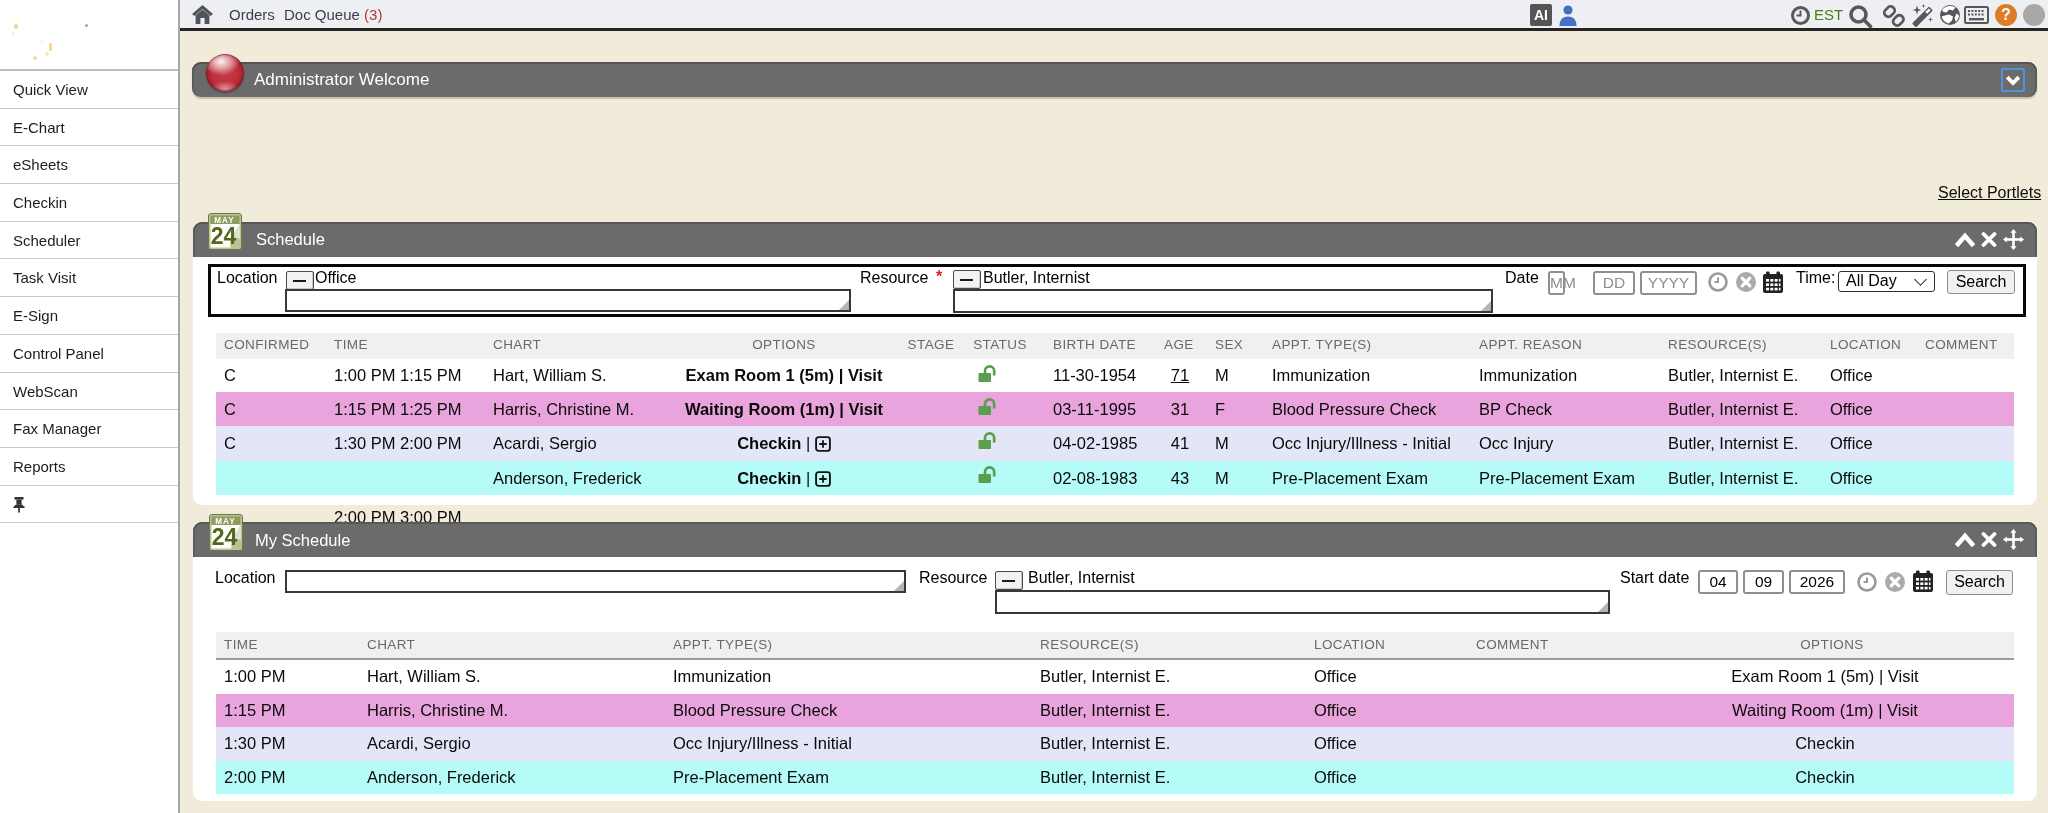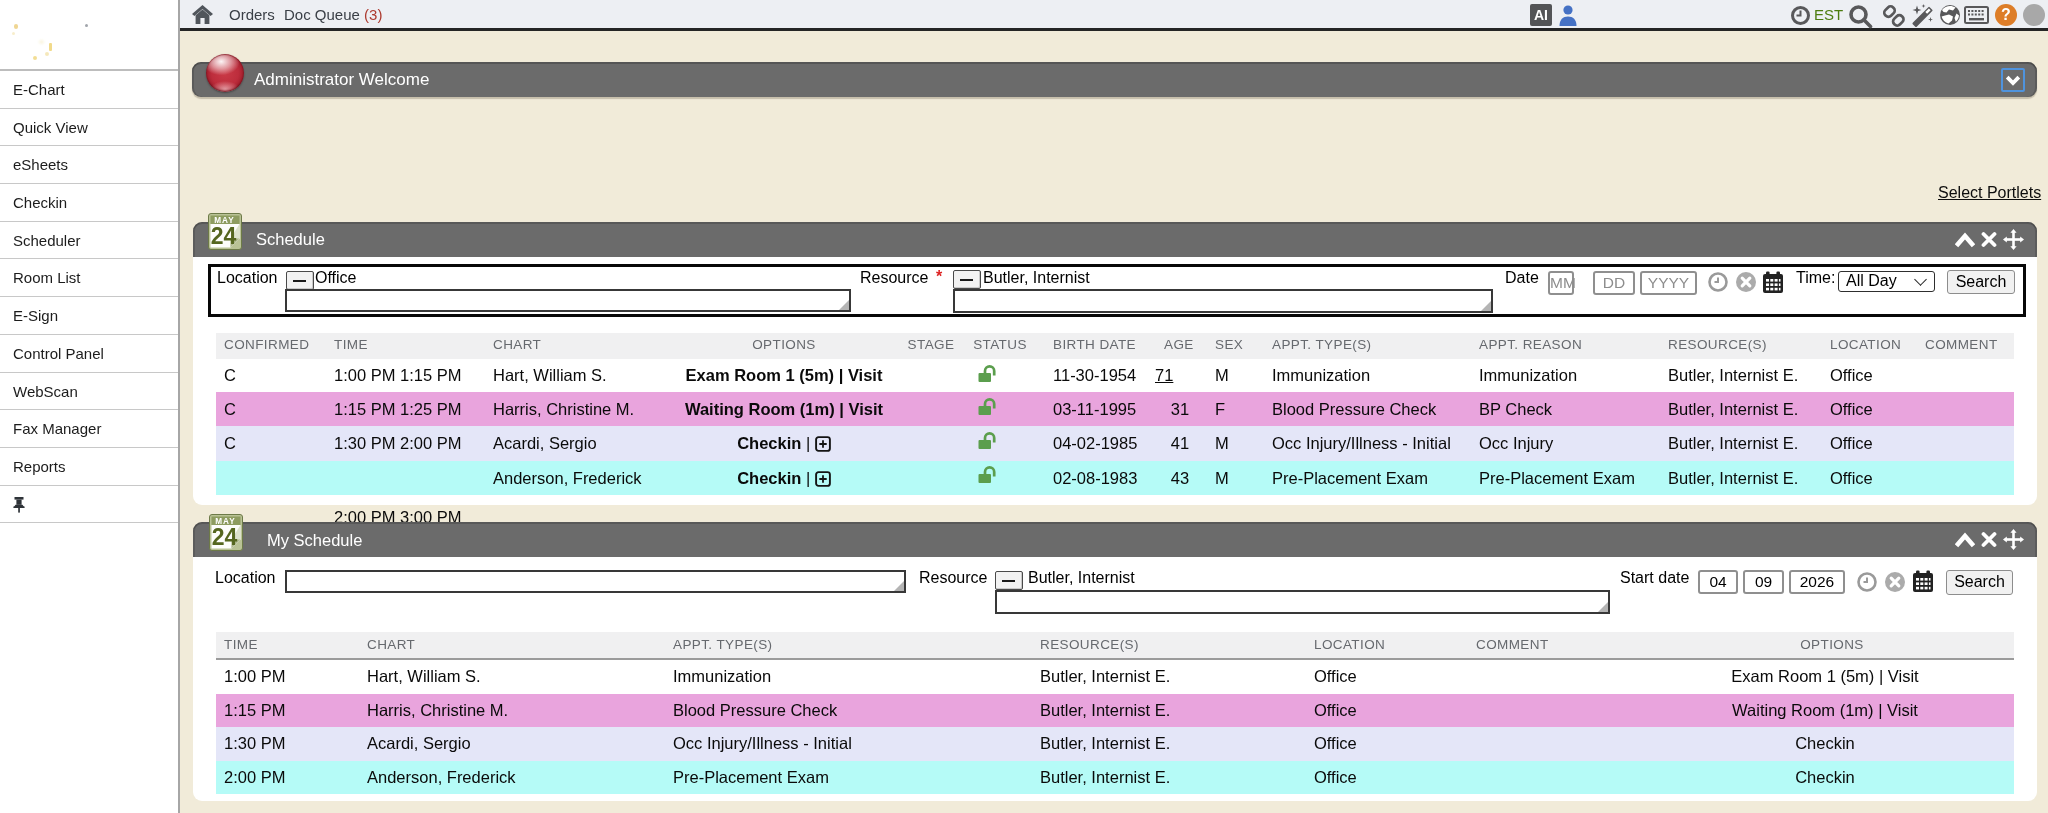--- a/index.html
+++ b/index.html
@@ -74,26 +74,26 @@
   <div id="sidebar">
     <div id="logo-sep"></div>
     <div class="abs" style="left:14px;top:24px;width:4px;height:5px;background:#e3b53c;opacity:.55;border-radius:2px;filter:blur(0.5px);"></div>
     <div class="abs" style="left:12px;top:32px;width:3px;height:3px;background:#efd98d;opacity:.45;border-radius:2px;filter:blur(0.6px);"></div>
     <div class="abs" style="left:49px;top:43px;width:3px;height:8px;background:#e8c33f;opacity:.6;border-radius:1px;filter:blur(0.4px);"></div>
     <div class="abs" style="left:33px;top:56px;width:4px;height:4px;background:#e8c33f;opacity:.55;border-radius:2px;filter:blur(0.4px);"></div>
     <div class="abs" style="left:45px;top:52px;width:4px;height:4px;background:#ecd27a;opacity:.5;border-radius:2px;filter:blur(0.5px);"></div>
     <div class="abs" style="left:39px;top:40px;width:5px;height:4px;background:#f3e7b5;opacity:.4;border-radius:2px;filter:blur(0.8px);"></div>
     <div class="abs" style="left:85px;top:24px;width:3px;height:3px;background:#8a8f96;opacity:.8;border-radius:2px;"></div>
     <div class="menu">
+      <div class="mi">Quick View</div>
       <div class="mi">E-Chart</div>
-      <div class="mi">Quick View</div>
       <div class="mi">eSheets</div>
       <div class="mi">Checkin</div>
       <div class="mi">Scheduler</div>
-      <div class="mi">Room List</div>
+      <div class="mi">Task Visit</div>
       <div class="mi">E-Sign</div>
       <div class="mi">Control Panel</div>
       <div class="mi">WebScan</div>
       <div class="mi">Fax Manager</div>
       <div class="mi">Reports</div>
       <div class="mi">
         <svg width="12" height="16" viewBox="0 0 12 16" style="position:relative;top:3px;">
           <rect x="1.5" y="0" width="9" height="2.6" fill="#2e3338"></rect>
           <rect x="3.4" y="2.6" width="5.2" height="5.2" fill="#2e3338"></rect>
           <path d="M0.5 10.8 L2.5 7.8 h7 l2 3 z" fill="#2e3338"></path>
@@ -229,21 +229,21 @@
     <div class="lbl" style="left:217px;top:269px;">Location</div>
     <div class="minusbtn" style="left:286px;top:270.5px;"></div>
     <div class="lbl" style="left:315px;top:269px;">Office</div>
     <div class="biginput grip" style="left:285px;top:289px;width:566px;height:23px;"></div>
     <div class="lbl" style="left:860px;top:269px;">Resource</div>
     <div class="lbl" style="left:936px;top:268px;color:#d22;font-weight:bold;">*</div>
     <div class="minusbtn" style="left:953px;top:270px;"></div>
     <div class="lbl" style="left:983px;top:269px;">Butler, Internist</div>
     <div class="biginput grip" style="left:953px;top:289px;width:540px;height:24px;"></div>
     <div class="lbl" style="left:1505px;top:269px;">Date</div>
-    <div class="smallinput ph" style="left:1548px;top:271px;width:26px;">MM</div>
+    <div class="smallinput ph" style="left:1548px;top:271px;width:17px;">MM</div>
     <div class="smallinput ph" style="left:1593px;top:271px;width:42px;">DD</div>
     <div class="smallinput ph" style="left:1640px;top:271px;width:57px;">YYYY</div>
     <svg class="abs" style="left:1708px;top:272px;" width="20" height="20" viewBox="0 0 20 20">
       <circle cx="10" cy="10" r="8.5" fill="none" stroke="#9a9a9a" stroke-width="2.6"></circle>
       <path d="M10 5.5 V10 H6.5" fill="none" stroke="#9a9a9a" stroke-width="2"></path>
     </svg>
     <svg class="abs" style="left:1736px;top:272px;" width="20" height="20" viewBox="0 0 20 20">
       <circle cx="10" cy="10" r="10" fill="#ababab"></circle>
       <path d="M6.2 6.2 L13.8 13.8 M13.8 6.2 L6.2 13.8" stroke="#fff" stroke-width="3.2" stroke-linecap="round"></path>
     </svg>
@@ -291,21 +291,21 @@
     <div class="row c1" style="top:359px;height:33px;line-height:33px;">
       <div class="cell" style="left:8px;">C</div>
       <div class="cell" style="left:118px;">1:00 PM 1:15 PM</div>
       <div class="cell" style="left:277px;">Hart, William S.</div>
       <div class="cell bold" style="left:466px;width:204px;text-align:center;">Exam Room 1 (5m) | Visit</div>
       <svg class="abs" style="left:762px;top:5.5px;" width="20" height="18" viewBox="0 0 20 18">
           <rect x="0.5" y="8" width="12.5" height="9" rx="1" fill="#5b9e4d"></rect>
           <path d="M7 8 V6 A4.6 4.6 0 0 1 16.2 6 V10.4" fill="none" stroke="#5b9e4d" stroke-width="2.7"></path>
         </svg>
       <div class="cell" style="left:837px;">11-30-1954</div>
-      <div class="cell" style="left:939px;width:50px;text-decoration:underline;">71</div>
+      <div class="cell" style="left:939px;width:50px;text-align:center;text-decoration:underline;">71</div>
       <div class="cell" style="left:999px;">M</div>
       <div class="cell" style="left:1056px;">Immunization</div>
       <div class="cell" style="left:1263px;">Immunization</div>
       <div class="cell" style="left:1452px;">Butler, Internist E.</div>
       <div class="cell" style="left:1614px;">Office</div>
     </div>
     <div class="row c2" style="top:392px;height:34.3px;line-height:34.3px;">
       <div class="cell" style="left:8px;">C</div>
       <div class="cell" style="left:118px;">1:15 PM 1:25 PM</div>
       <div class="cell" style="left:277px;">Harris, Christine M.</div>
@@ -358,21 +358,21 @@
       <div class="cell" style="left:999px;">M</div>
       <div class="cell" style="left:1056px;">Pre-Placement Exam</div>
       <div class="cell" style="left:1263px;">Pre-Placement Exam</div>
       <div class="cell" style="left:1452px;">Butler, Internist E.</div>
       <div class="cell" style="left:1614px;">Office</div>
     </div>
   </div>
 
   <div class="pbar" style="top:522.4px;height:34.5px;border-radius:9px 9px 0 0;"></div>
   <div class="pbody" style="top:556.9px;height:244.1px;border-radius:0 0 9px 9px;"></div>
-  <div class="ptitle" style="left:255px;top:531px;margin-left:12px;">My Schedule</div>
+  <div class="ptitle" style="left:255px;top:531px;">My Schedule</div>
   <div id="calicon2" class="calicon" style="left:209px;top:514px;">
     <svg width="34" height="37" viewBox="0 0 34 37">
       <rect x="0.5" y="0.5" width="33" height="36" rx="2.5" fill="#b9c295" stroke="#6d7a48"></rect>
       <rect x="2.5" y="2.5" width="29" height="8.5" fill="#8e9c60"></rect>
       <path d="M2.5 11 h29 v14.5 l-9 9 h-20 z" fill="#fdfdfb"></path>
       <path d="M31.5 11 v14.5 l-9 9 v-9 z" fill="#dde2cc"></path>
       <path d="M22.5 34.5 l9 -9 h-9 z" fill="#aeb78c"></path>
       <text x="16.5" y="9.8" font-family="Liberation Sans, sans-serif" font-size="8.2" font-weight="bold" fill="#fff" text-anchor="middle" letter-spacing="1">MAY</text>
       <text x="15.5" y="31" font-family="Liberation Sans, sans-serif" font-size="23" font-weight="bold" fill="#55661f" text-anchor="middle">24</text>
     </svg>

